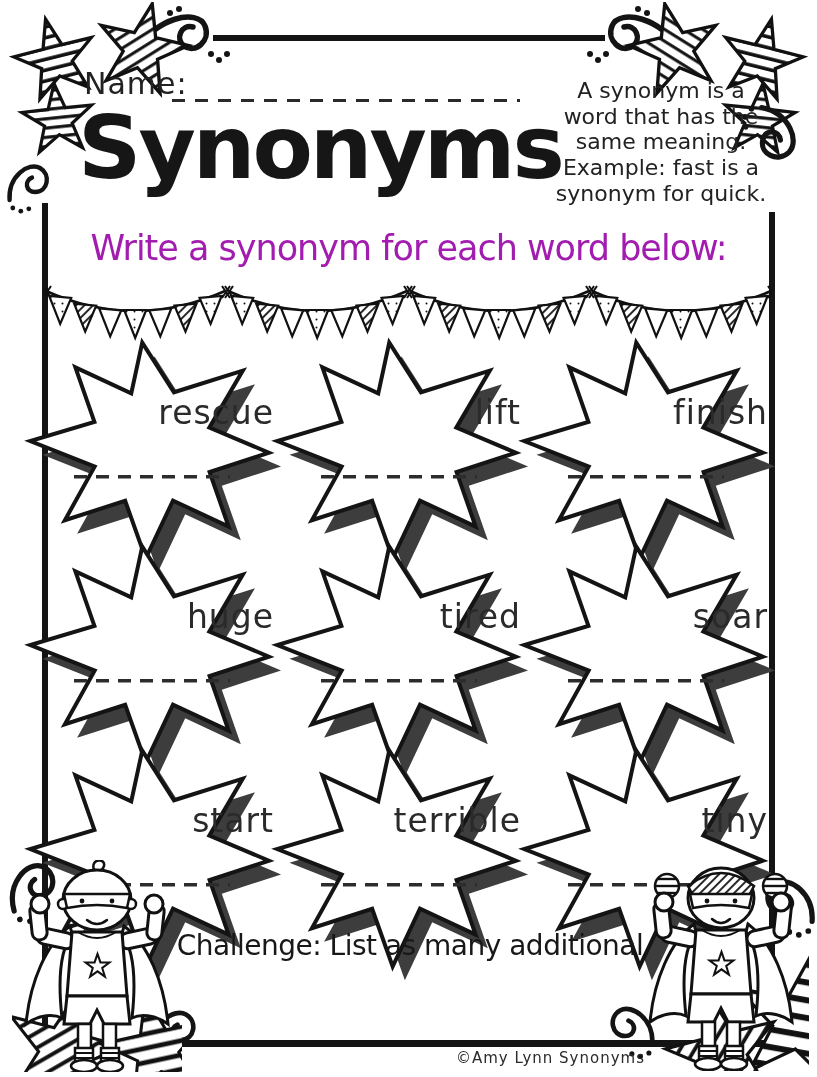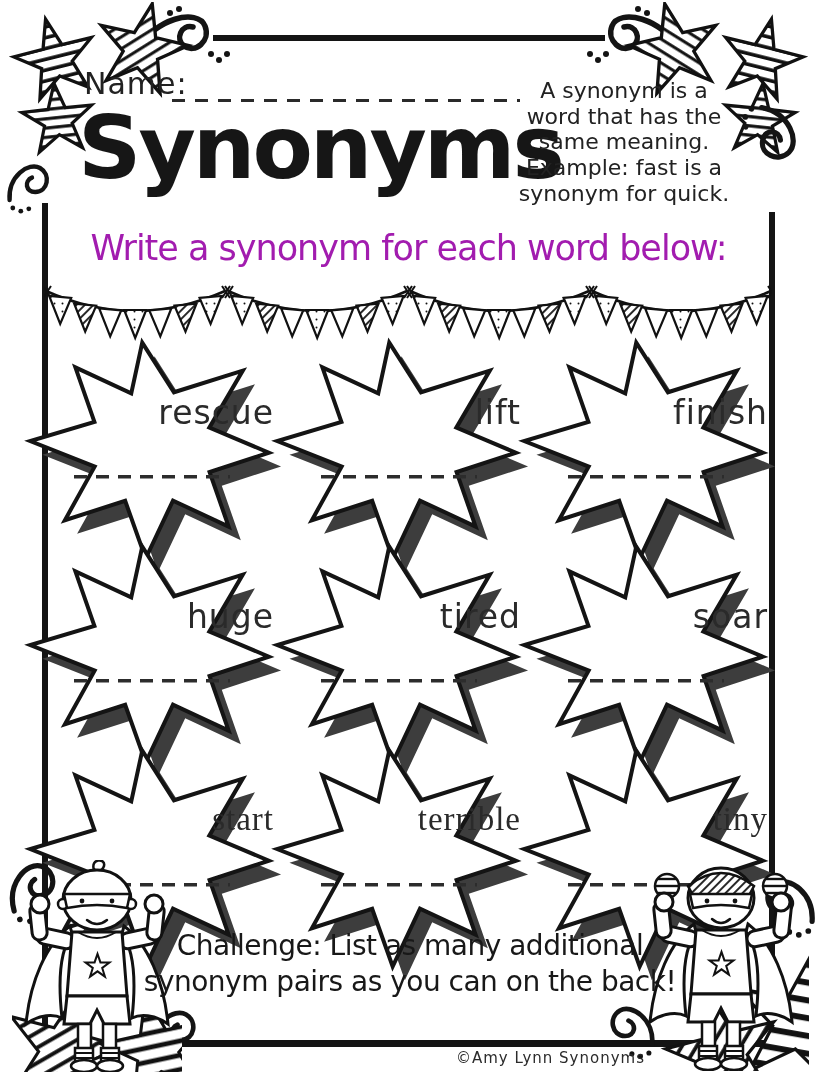--- a/index.html
+++ b/index.html
@@ -10,31 +10,31 @@
   }
   .abs{position:absolute;}
   
   .bar{position:absolute;background:#141414;z-index:1;}
   
   #name-label{left:84px;top:66px;font-size:30px;letter-spacing:1px;color:#222;z-index:3;}
   #name-line{left:172px;top:72px;width:348px;height:30px;z-index:3;
     background:repeating-linear-gradient(90deg,#2a2a2a 0 13px,transparent 13px 23px);
     background-size:100% 3px;background-position:0 100%;background-repeat:no-repeat;}
   #title{left:78px;top:96px;font-size:88px;font-weight:700;letter-spacing:-3px;color:#161616;z-index:3;}
-  #definition{left:496px;top:78px;width:256px;text-align:center;font-size:22px;line-height:1.17;color:#222;z-index:3;}
+  #definition{left:533px;top:78px;width:256px;text-align:center;font-size:22px;line-height:1.17;color:#222;z-index:3;}
   #instruction{left:0;top:228px;width:100%;text-align:center;font-size:35px;color:#a21caf;z-index:3;letter-spacing:-1px;}
   
   .star-cell{position:absolute;width:244px;height:228px;z-index:3;}
   .star-cell svg{position:absolute;left:0;top:0;width:244px;height:228px;overflow:visible;}
   .star-word{position:absolute;left:0;top:60px;width:100%;text-align:right;font-size:33px;color:#2a2a2a;letter-spacing:1px;}
   .answer-line{position:absolute;left:44px;top:142px;width:156px;height:4px;
     background:repeating-linear-gradient(90deg,#2c2c2c 0 13px,transparent 13px 22px);
     background-size:100% 3.5px;background-repeat:no-repeat;}
   .c0{left:30px;} .c1{left:277px;} .c2{left:524px;}
-  .r0{top:333px;} .r1{top:537px;} .r2{top:741px;font-family:Liberation Serif, serif;}
+  .r0{top:333px;} .r1{top:537px;} .r2{top:741px;}
   
   #challenge{left:80px;top:928px;width:660px;text-align:center;font-size:28px;line-height:1.3;color:#181818;z-index:6;letter-spacing:-0.5px;}
   #credit{right:172px;top:1049px;font-size:15px;letter-spacing:1px;color:#2b2b2b;z-index:6;}
   .deco{z-index:2;}
   .kid{z-index:4;}
   svg{display:block;}
 </style>
 </head>
 <body>
 
@@ -284,17 +284,16 @@
       <rect x="65" y="190" width="18" height="15"></rect>
         <rect x="91" y="190" width="18" height="15"></rect>
     </g>
     <path d="M65,195 h18 M65,200 h18 M91,195 h18 M91,200 h18" stroke="#111" stroke-width="1.8"></path>
     <ellipse cx="74" cy="208" rx="13" ry="6" fill="#fff" stroke="#111" stroke-width="2.5"></ellipse>
     <ellipse cx="100" cy="208" rx="13" ry="6" fill="#fff" stroke="#111" stroke-width="2.5"></ellipse>
   </svg>
 
   <div class="abs" id="challenge">
     <div>Challenge: List as many additional</div>
-    <div>synonym pairs as you can on the back!</div>
   </div>
   <div class="abs" id="credit">©Amy Lynn Synonyms</div>
 
 </div>
 
 </body></html>

